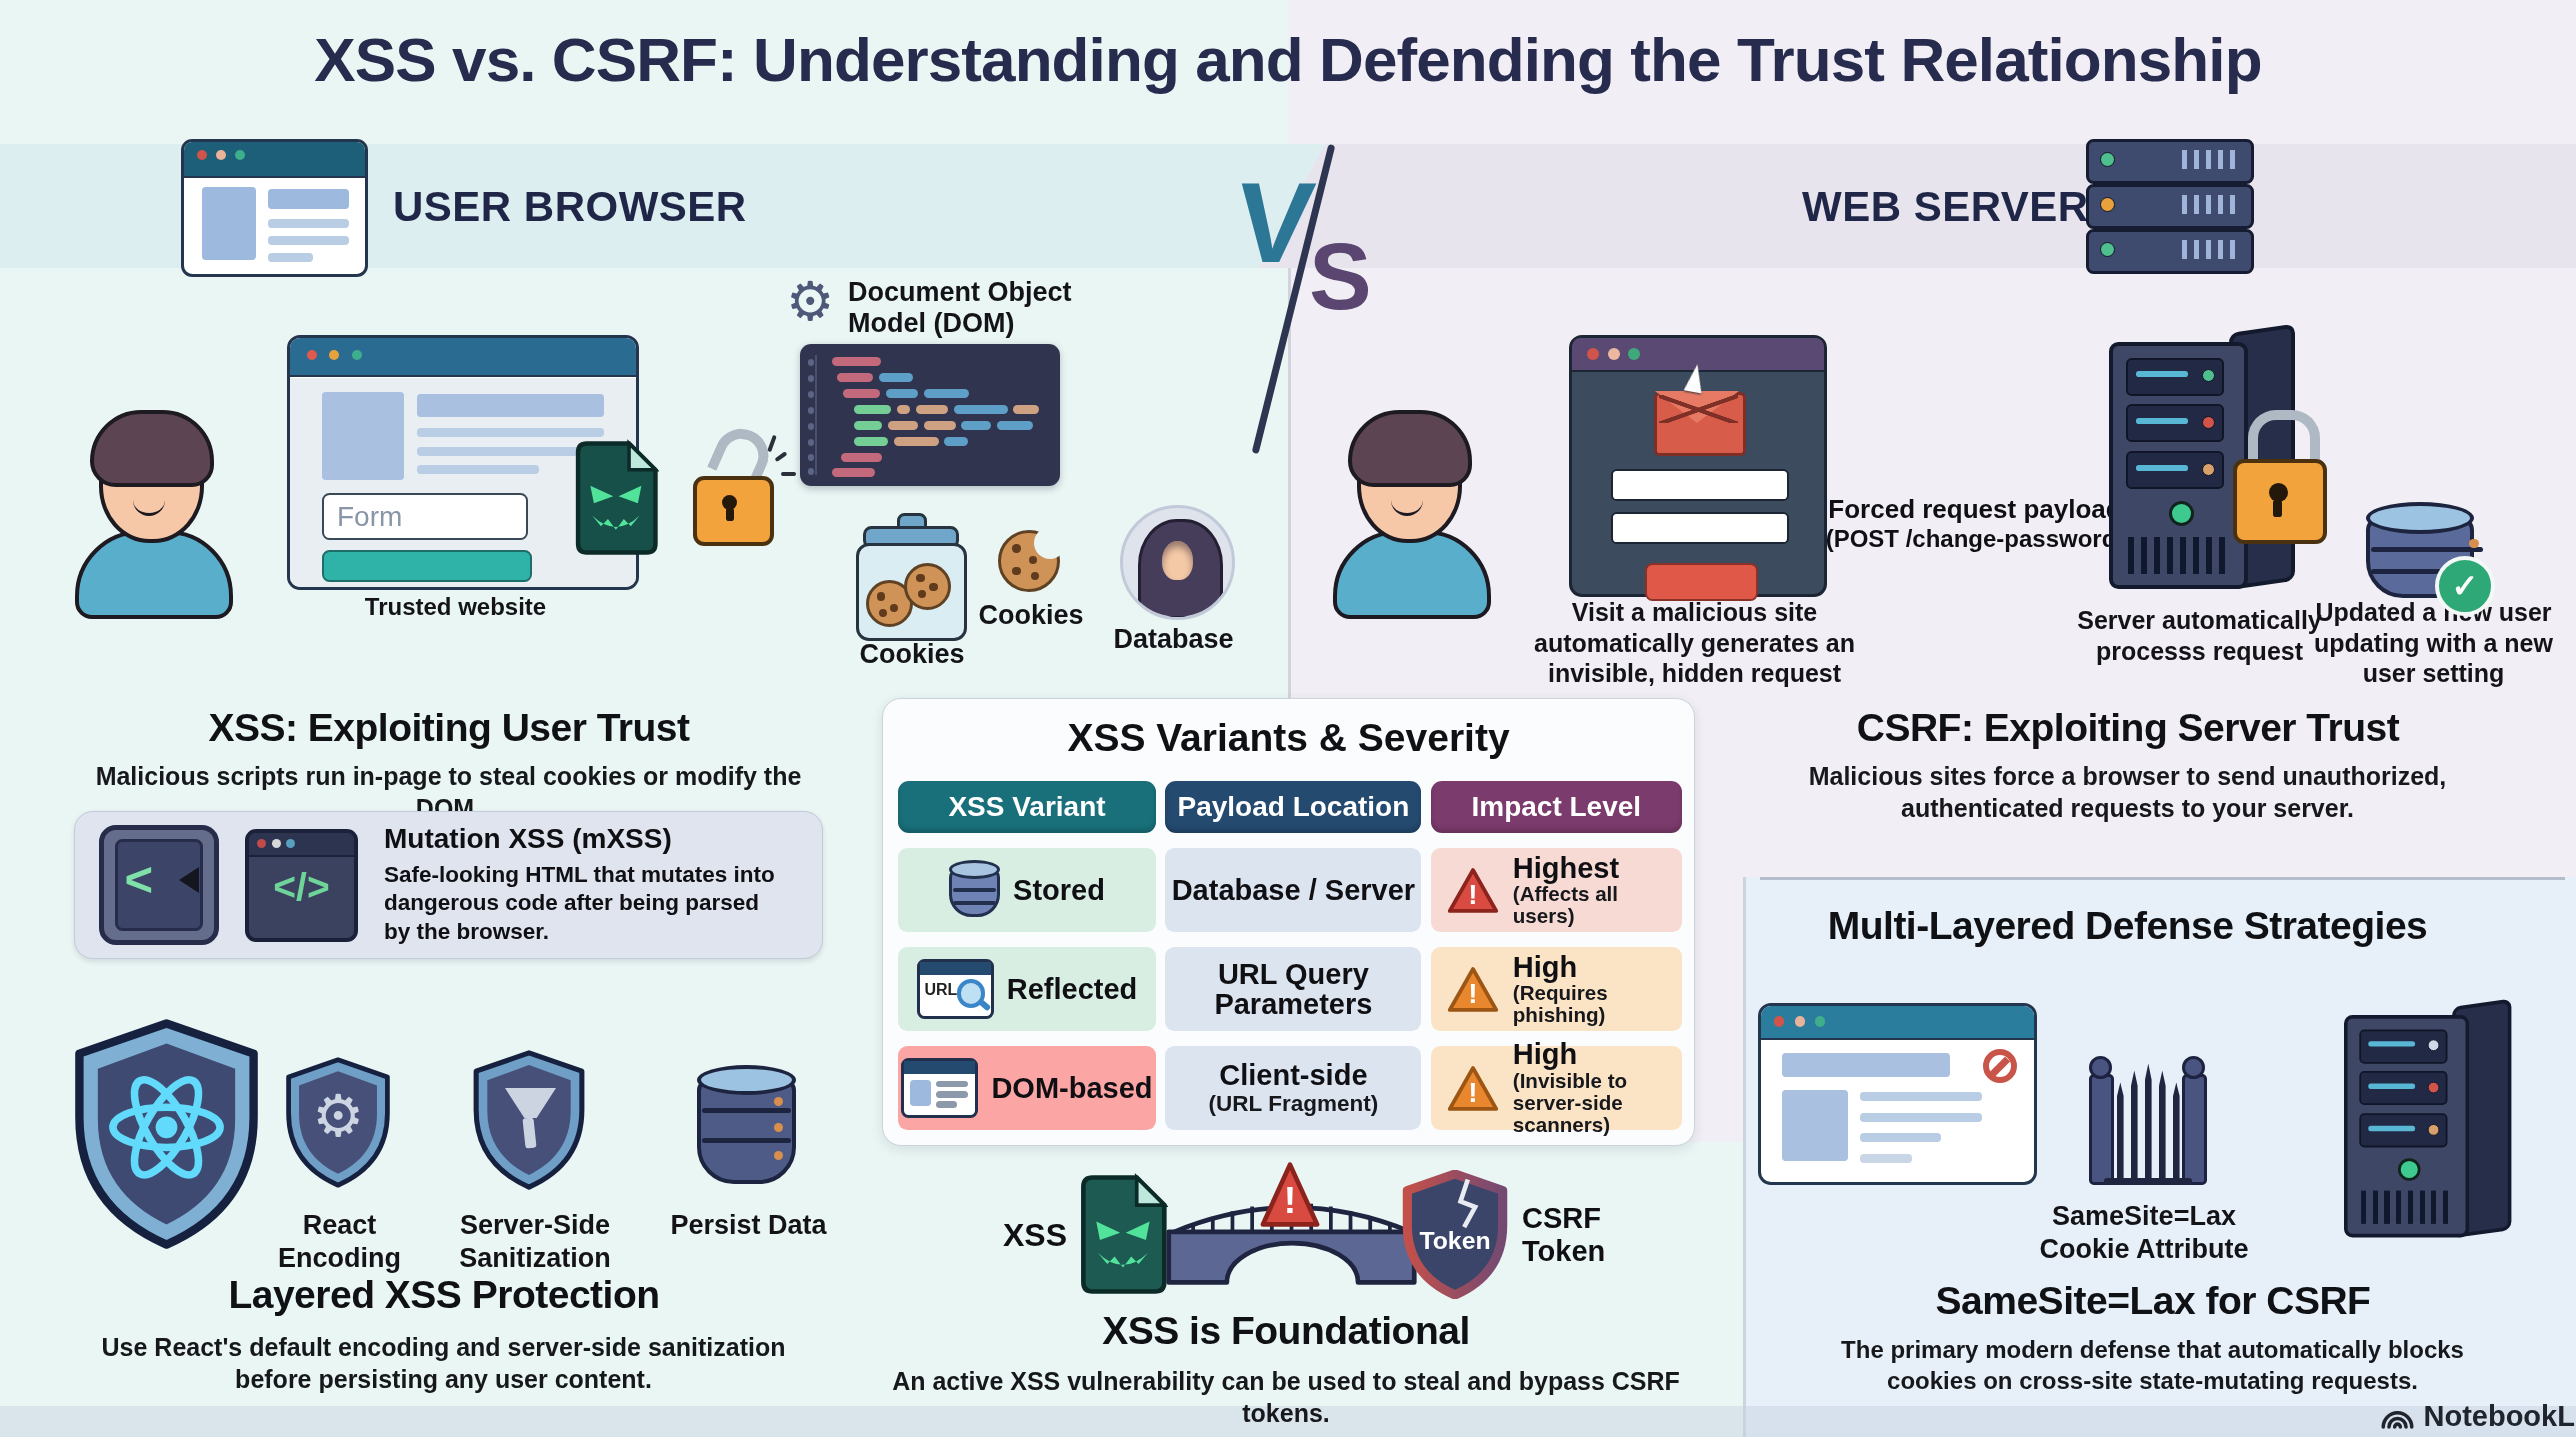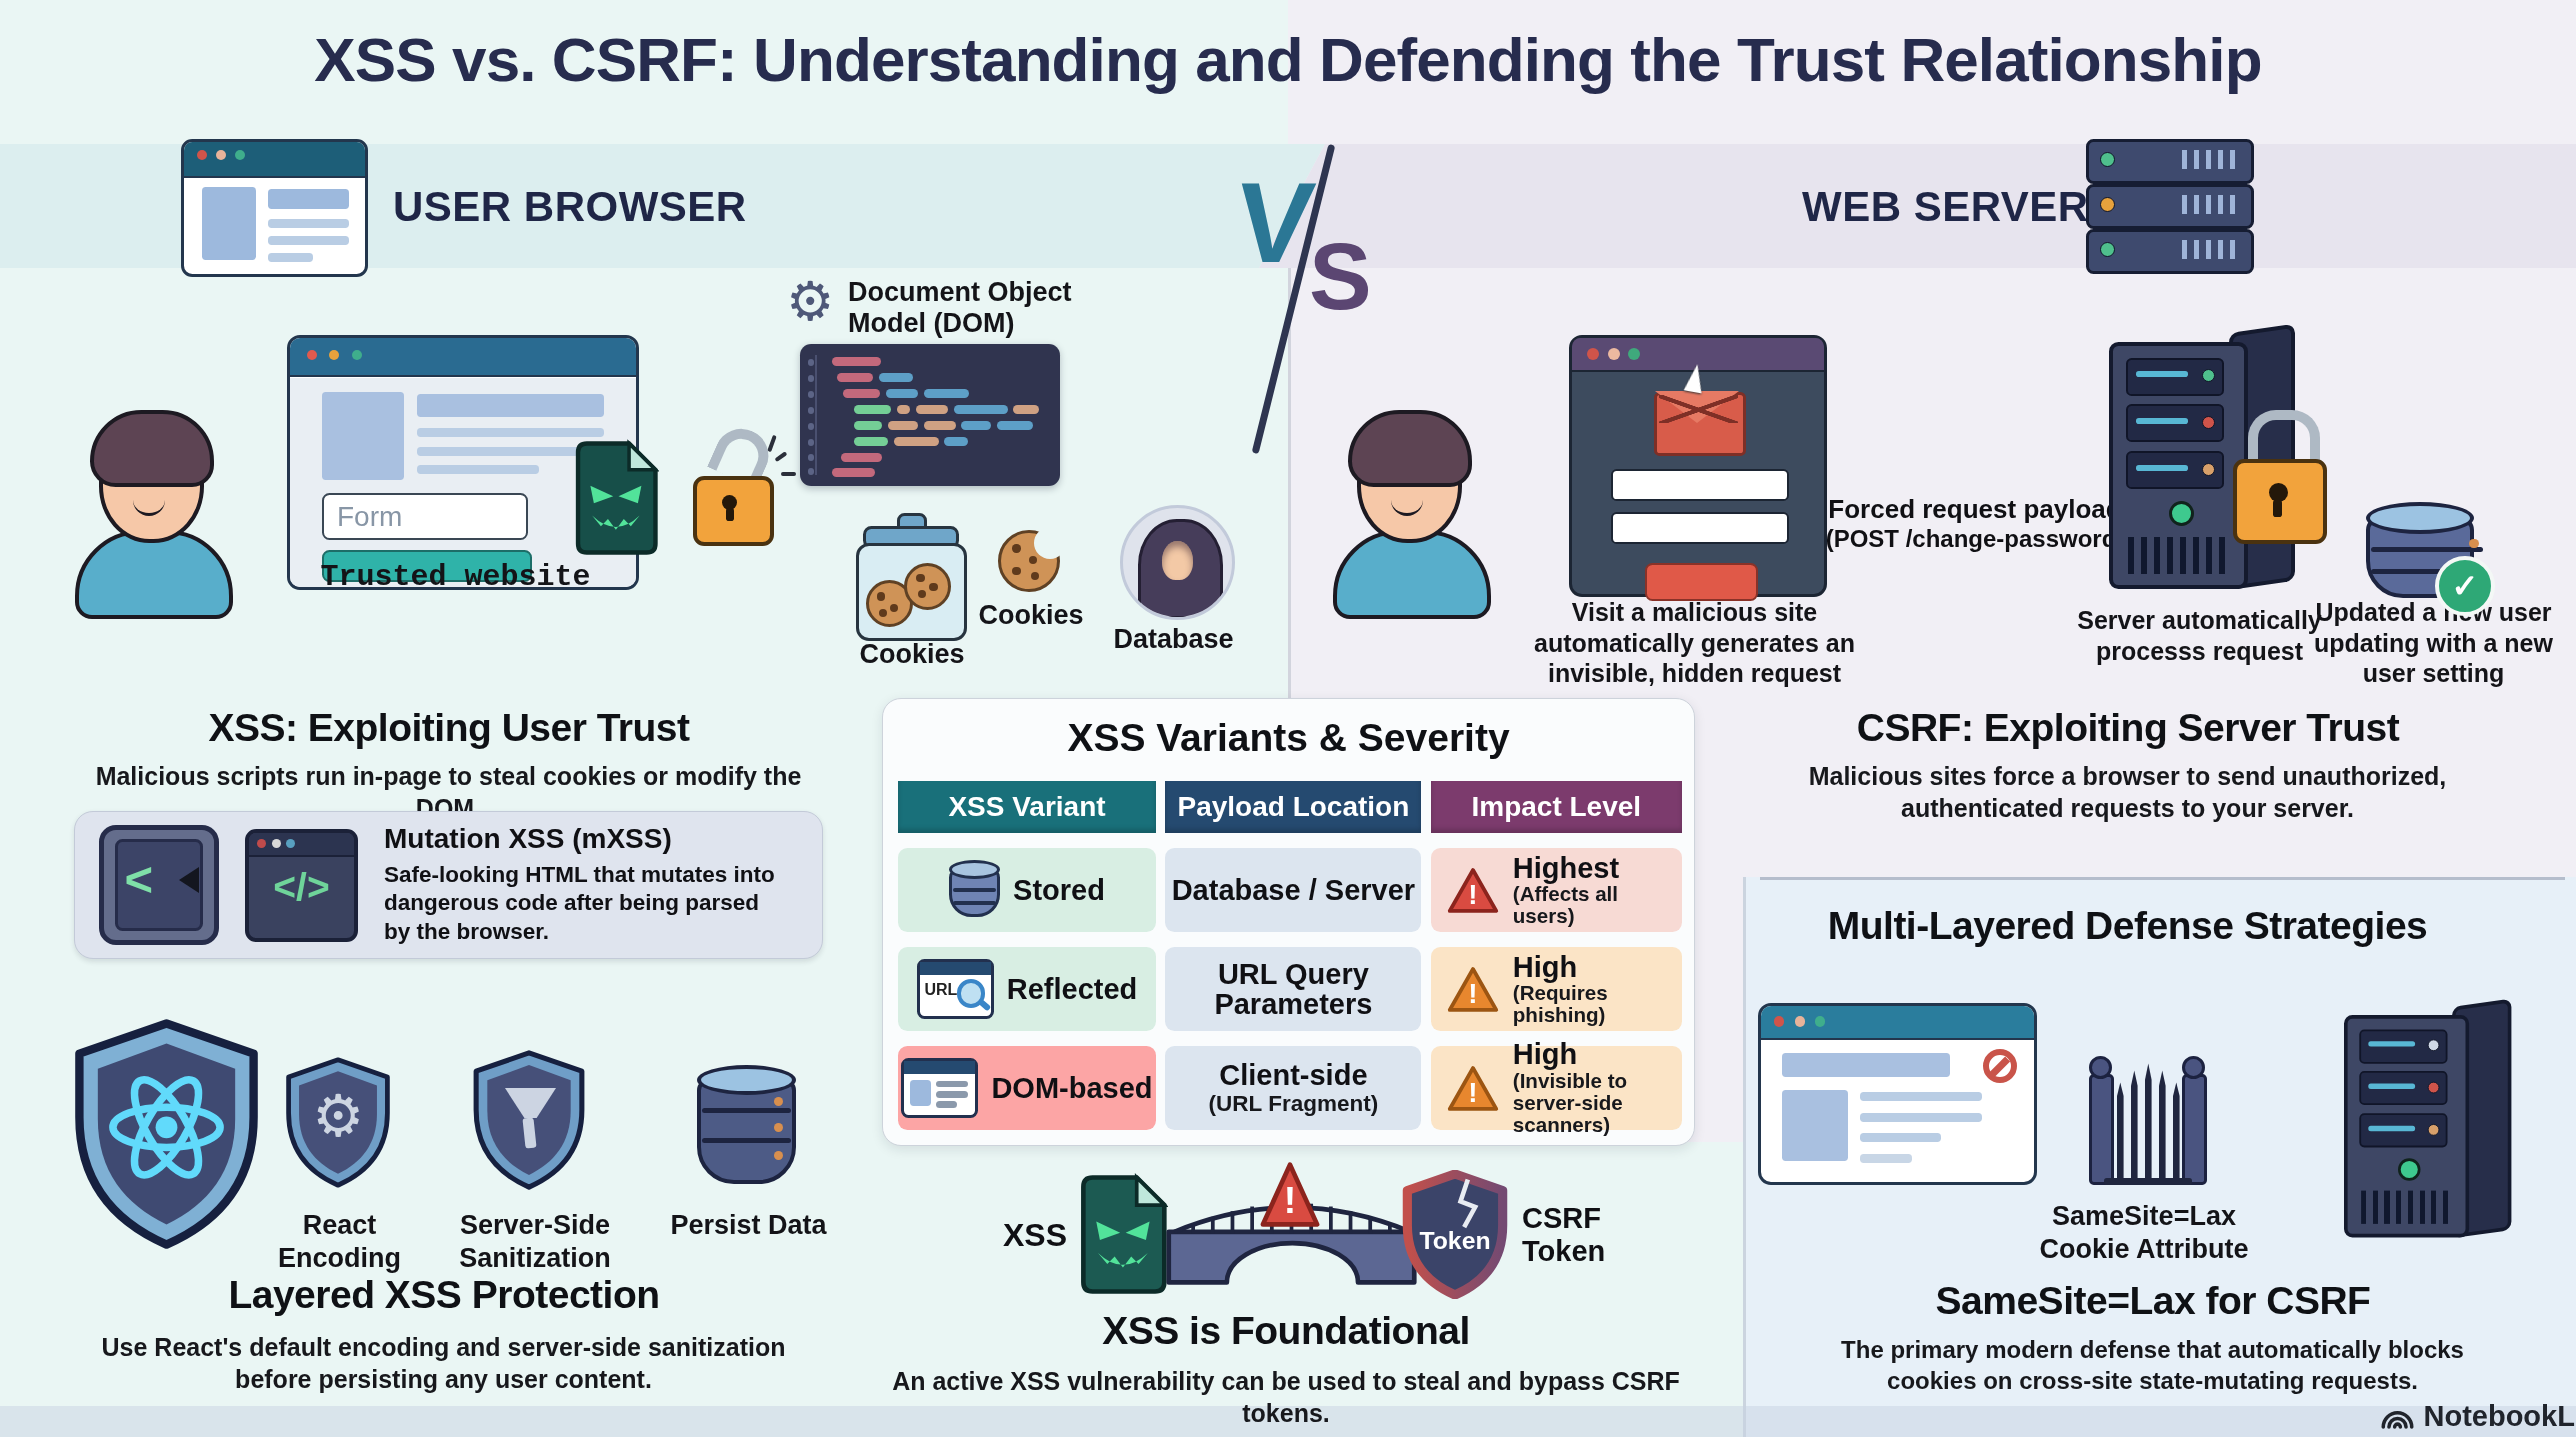--- a/index.html
+++ b/index.html
@@ -66,21 +66,21 @@
   .safe-ic .inner{position:absolute;left:11.2px;top:9.4px;right:11.2px;bottom:9.4px;background:#3c4467;border:3.7px solid #262c4a;border-radius:7.5px;}
   .safe-ic .lt{position:absolute;left:20.6px;top:20.6px;font-size:49px;font-weight:800;color:#7fe0a8;}
   .safe-ic .cur{position:absolute;right:15px;top:37px;width:0;height:0;border-top:13px solid transparent;border-bottom:13px solid transparent;border-right:20.6px solid #14161f;}
   .codewin-ic{position:relative;width:105px;height:105px;background:#3a425f;border:4.7px solid #1b2138;border-radius:11.2px;flex:0 0 auto;overflow:hidden;}
   .codewin-ic .tb{position:absolute;left:0;top:0;right:0;height:22.5px;background:#2c3450;border-bottom:2.8px solid #1b2138;}
   .codewin-ic .glyph{position:absolute;left:0;right:0;top:32px;text-align:center;font-size:39px;font-weight:800;color:#6fd49a;}
   
   .sev{left:882px;top:698px;width:811px;height:446px;background:#fafcfd;border:1.9px solid #cdd3db;border-radius:19px;box-shadow:0 3.7px 11.2px rgba(20,30,50,.10);}
   .sev-title{position:absolute;left:0;right:0;top:17px;font-size:39px;font-weight:800;text-align:center;color:#0f1115;}
   .sev-grid{position:absolute;left:15px;top:82px;display:grid;grid-template-columns:258px 256px 251px;grid-template-rows:52px 84px 84px 84px;gap:15px 9.4px;}
-  .colhdr{border-radius:0;color:#fff;font-size:28px;font-weight:800;display:flex;align-items:center;justify-content:center;box-shadow:inset 0 -3.7px 5.6px rgba(0,0,0,.18);}
+  .colhdr{border-radius:11px;color:#fff;font-size:28px;font-weight:800;display:flex;align-items:center;justify-content:center;box-shadow:inset 0 -3.7px 5.6px rgba(0,0,0,.18);}
   .cell{border-radius:9.4px;display:flex;align-items:center;justify-content:center;gap:13px;text-align:center;}
   .cell .big{font-size:29px;font-weight:800;color:#101014;line-height:1.05;}
   .cell .note{font-size:20.6px;font-weight:700;color:#17181c;line-height:1.08;}
   .tri{flex:0 0 auto;}
   
   .db-ic{position:relative;width:51px;height:60px;flex:0 0 auto;}
   .db-ic .top{position:absolute;left:0;top:0;width:51px;height:19px;background:#a8c4e0;border:3.7px solid #22304e;border-radius:50%;box-sizing:border-box;z-index:2;}
   .db-ic .bod{position:absolute;left:0;top:8.4px;width:51px;height:49px;background:#6f84b4;border:3.7px solid #22304e;border-radius:9.4px 9.4px 22.5px 22.5px;box-sizing:border-box;}
   .db-ic .rib{position:absolute;left:3.7px;right:3.7px;height:3.7px;background:#22304e;border-radius:1.9px;}
   .urlwin{position:relative;width:71px;height:54px;background:#fff;border:3.7px solid #22304e;border-radius:7.5px;flex:0 0 auto;}
@@ -210,21 +210,21 @@
     <div class="dot" style="left:62px;top:12px;background:#3fae8c;"></div>
     <div class="abs" style="left:0;top:40px;right:0;bottom:0;background:#e9eef3;"></div>
     <div class="sq" style="left:32px;top:54px;width:82px;height:88px;background:#a9c0e0;"></div>
     <div class="ln" style="left:127px;top:56px;width:187px;height:22.5px;background:#a9c0e0;"></div>
     <div class="ln" style="left:127px;top:90px;width:187px;"></div>
     <div class="ln" style="left:127px;top:109px;width:187px;"></div>
     <div class="ln" style="left:127px;top:127px;width:122px;"></div>
     <div class="abs" style="left:32px;top:155px;width:206px;height:47px;background:#fff;border:2.8px solid #3a4754;border-radius:7.5px;font-size:28px;color:#8896a6;line-height:43px;padding-left:13px;box-sizing:border-box;">Form</div>
     <div class="abs" style="left:32px;top:212px;width:206px;height:28px;background:#2fb3a9;border:2.8px solid #1d6e68;border-radius:7.5px;"></div>
   </div>
-  <div class="abs cap" style="left:315px;top:559px;width:281px;font-size:30px;font-family:Liberation Mono, monospace;">Trusted website</div>
+  <div class="abs cap" style="left:315px;top:592px;width:281px;font-size:24px;">Trusted website</div>
 
   <div class="abs efile" style="left:571px;top:438px;width:88px;height:120px;">
     <svg width="88" height="120" viewBox="0 0 100 132">
       <path d="M8 14 Q8 4 18 4 H66 L96 34 V118 Q96 128 86 128 H18 Q8 128 8 118 Z" fill="#174f49" stroke="#0c2b28" stroke-width="5"></path>
       <path d="M66 4 L96 34 H66 Z" fill="#bfe8dc" stroke="#0c2b28" stroke-width="4"></path>
       <path d="M22 52 L48 64 L26 72 Z" fill="#52e39a"></path>
       <path d="M80 52 L54 64 L76 72 Z" fill="#52e39a"></path>
       <path d="M24 86 Q51 112 78 86 L68 98 L60 90 L51 102 L42 90 L34 98 Z" fill="#52e39a"></path>
     </svg>
   </div>

